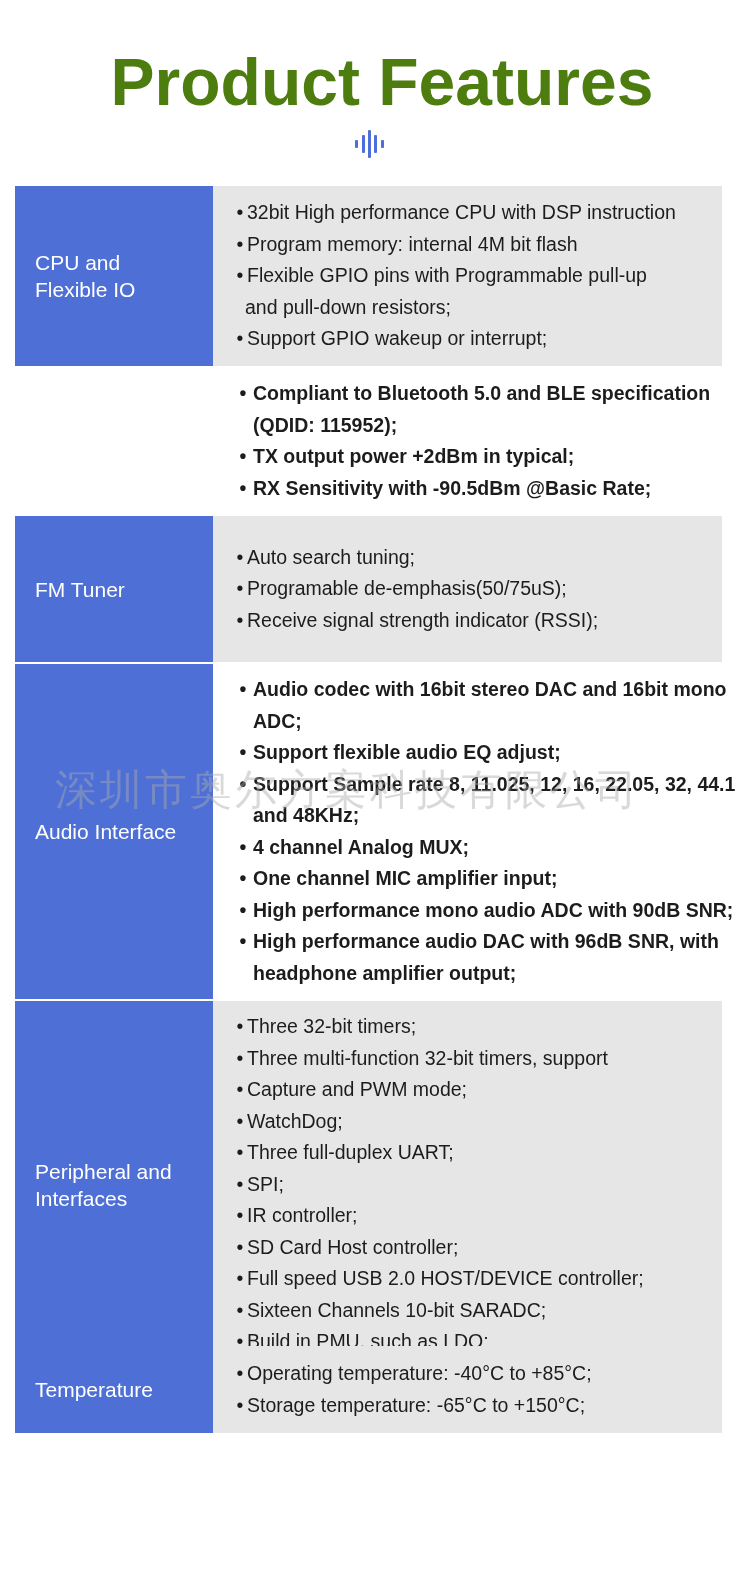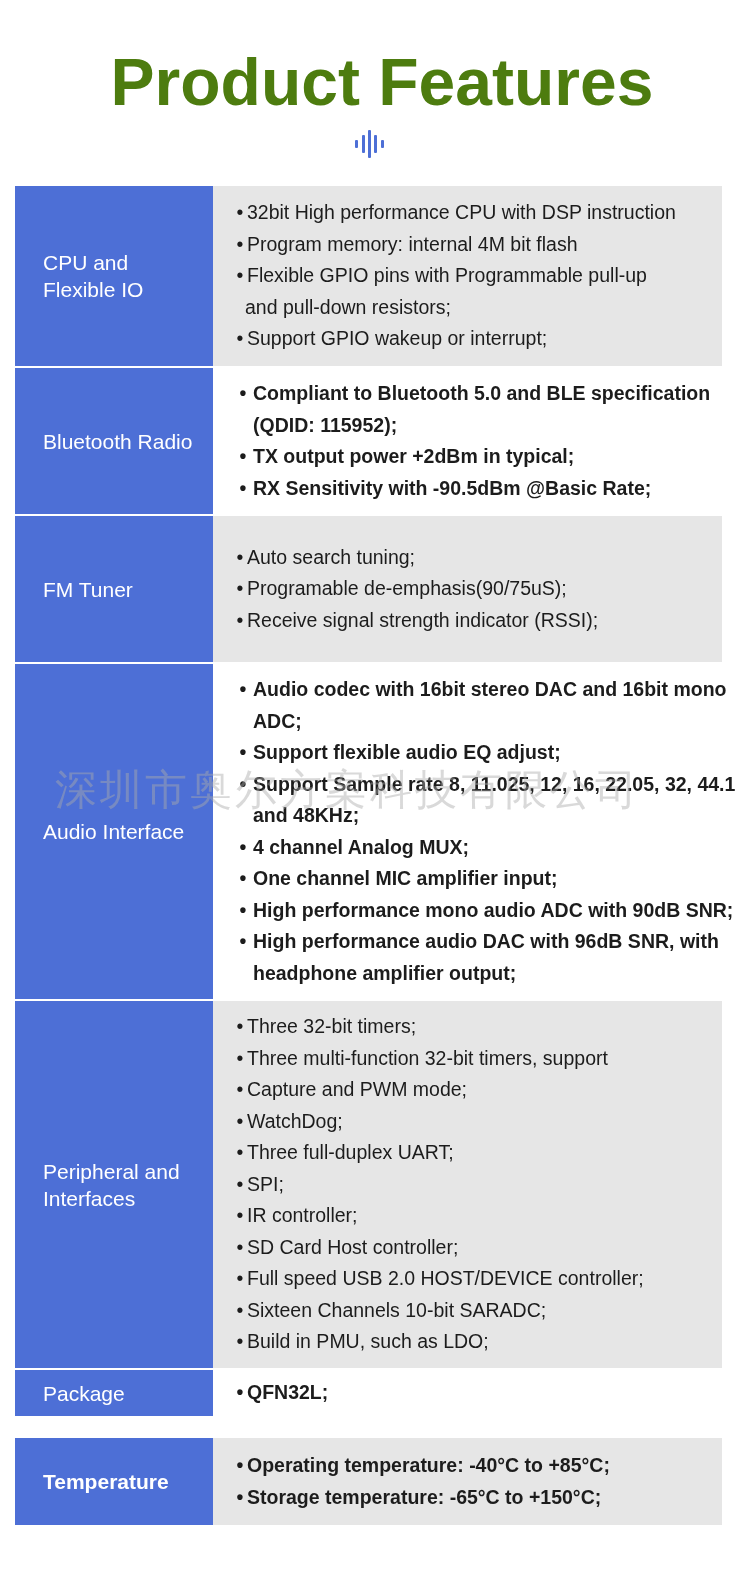--- a/index.html
+++ b/index.html
@@ -6,21 +6,21 @@
     body { width: 750px; height: 1593px; position: relative; overflow: hidden;
            font-family: "Liberation Sans", "DejaVu Sans", sans-serif; }
     .title { position: absolute; top: 40px; left: 12px; width: 740px; text-align: center;
              font-size: 66px; font-weight: bold; color: #4d7c0f; letter-spacing: 0px; line-height: 84px; }
     .deco { position: absolute; top: 130px; left: 354px; width: 32px; height: 28px; }
     .deco span { position: absolute; background: #4d6fd6; width: 3px; border-radius: 1px; }
     .table { position: absolute; left: 15px; top: 186px; width: 707px; }
     .row { position: absolute; left: 0; width: 707px; }
     .row .head { position: absolute; left: 0; top: 0; bottom: 0; width: 198px; background: #4d6fd6;
                  color: #ffffff; font-size: 21px; line-height: 27px; display: flex; align-items: center;
-                 padding-left: 28px; box-sizing: border-box; }
+                 padding-left: 20px; box-sizing: border-box; }
     .row .body { position: absolute; left: 198px; top: 0; bottom: 0; right: 0; box-sizing: border-box;
                  padding-left: 20px; display: flex; flex-direction: column; justify-content: center; }
     .row.gray .body { background: #e6e6e6; }
     .row.white .body { background: #ffffff; font-weight: bold; }
     .line { font-size: 19.5px; line-height: 31.5px; color: #1c1c1c; white-space: nowrap; }
     .line .b { display: inline-block; width: 14px; text-align: center; }
     .line.cont { padding-left: 12px; }
     .row.wide .line .b { width: 20px; }
     .row.wide .line.cont { padding-left: 20px; }
     .watermark { position: absolute; top: 762px; left: 55px; font-size: 42px; color: rgba(170,170,170,0.45);
@@ -46,34 +46,33 @@
     <div class="body">
       <div class="line"><span class="b">•</span><span>32bit High performance CPU with DSP instruction</span></div>
       <div class="line"><span class="b">•</span><span>Program memory: internal 4M bit flash</span></div>
       <div class="line"><span class="b">•</span><span>Flexible GPIO pins with Programmable pull-up</span></div>
       <div class="line cont">and pull-down resistors;</div>
       <div class="line"><span class="b">•</span><span>Support GPIO wakeup or interrupt;</span></div>
     </div>
   </div>
 
   <div class="row white wide" style="top:182px; height:146px;">
-    <div class="head">Bluetooth Radio</div>
     <div class="body">
       <div class="line"><span class="b">•</span><span>Compliant to Bluetooth 5.0 and BLE specification</span></div>
       <div class="line cont">(QDID: 115952);</div>
       <div class="line"><span class="b">•</span><span>TX output power +2dBm in typical;</span></div>
       <div class="line"><span class="b">•</span><span>RX Sensitivity with -90.5dBm @Basic Rate;</span></div>
     </div>
   </div>
 
   <div class="row gray" style="top:330px; height:146px;">
     <div class="head">FM Tuner</div>
     <div class="body">
       <div class="line"><span class="b">•</span><span>Auto search tuning;</span></div>
-      <div class="line"><span class="b">•</span><span>Programable de-emphasis(90/75uS);</span></div>
+      <div class="line"><span class="b">•</span><span>Programable de-emphasis(50/75uS);</span></div>
       <div class="line"><span class="b">•</span><span>Receive signal strength indicator (RSSI);</span></div>
     </div>
   </div>
 
   <div class="row white wide" style="top:478px; height:335px;">
     <div class="head">Audio Interface</div>
     <div class="body">
       <div class="line"><span class="b">•</span><span>Audio codec with 16bit stereo DAC and 16bit mono</span></div>
       <div class="line cont">ADC;</div>
       <div class="line"><span class="b">•</span><span>Support flexible audio EQ adjust;</span></div>
@@ -104,21 +103,21 @@
     </div>
   </div>
 
   <div class="row white" style="top:1184px; height:46px;">
     <div class="head">Package</div>
     <div class="body">
       <div class="line"><span class="b">•</span><span>QFN32L;</span></div>
     </div>
   </div>
 
-  <div class="row gray" style="top:1252px; height:87px;font-weight:bold;">
+  <div class="row gray" style="top:1160px; height:87px;">
     <div class="head">Temperature</div>
     <div class="body">
       <div class="line"><span class="b">•</span><span>Operating temperature: -40°C to +85°C;</span></div>
       <div class="line"><span class="b">•</span><span>Storage temperature: -65°C to +150°C;</span></div>
     </div>
   </div>
 </div>
 
 <div class="watermark">深圳市奥尔方案科技有限公司</div>
 

